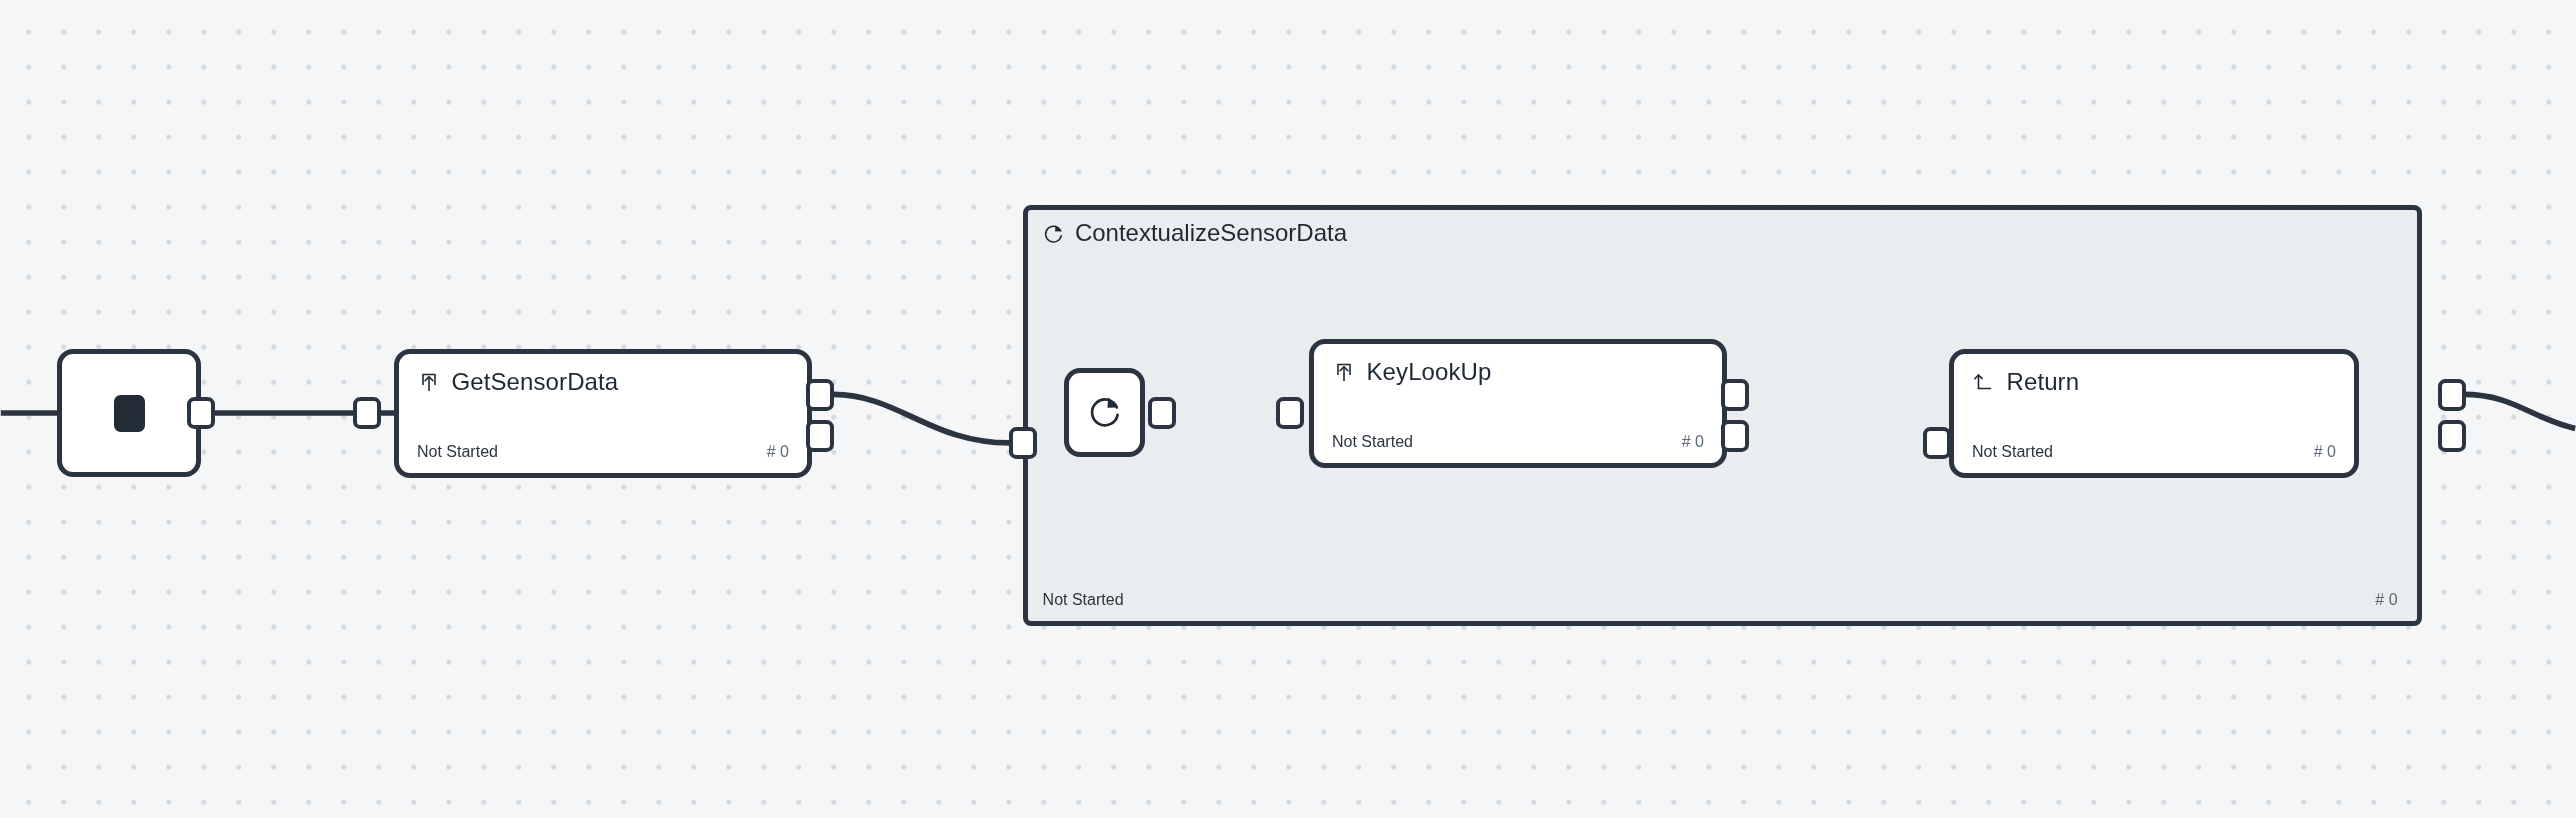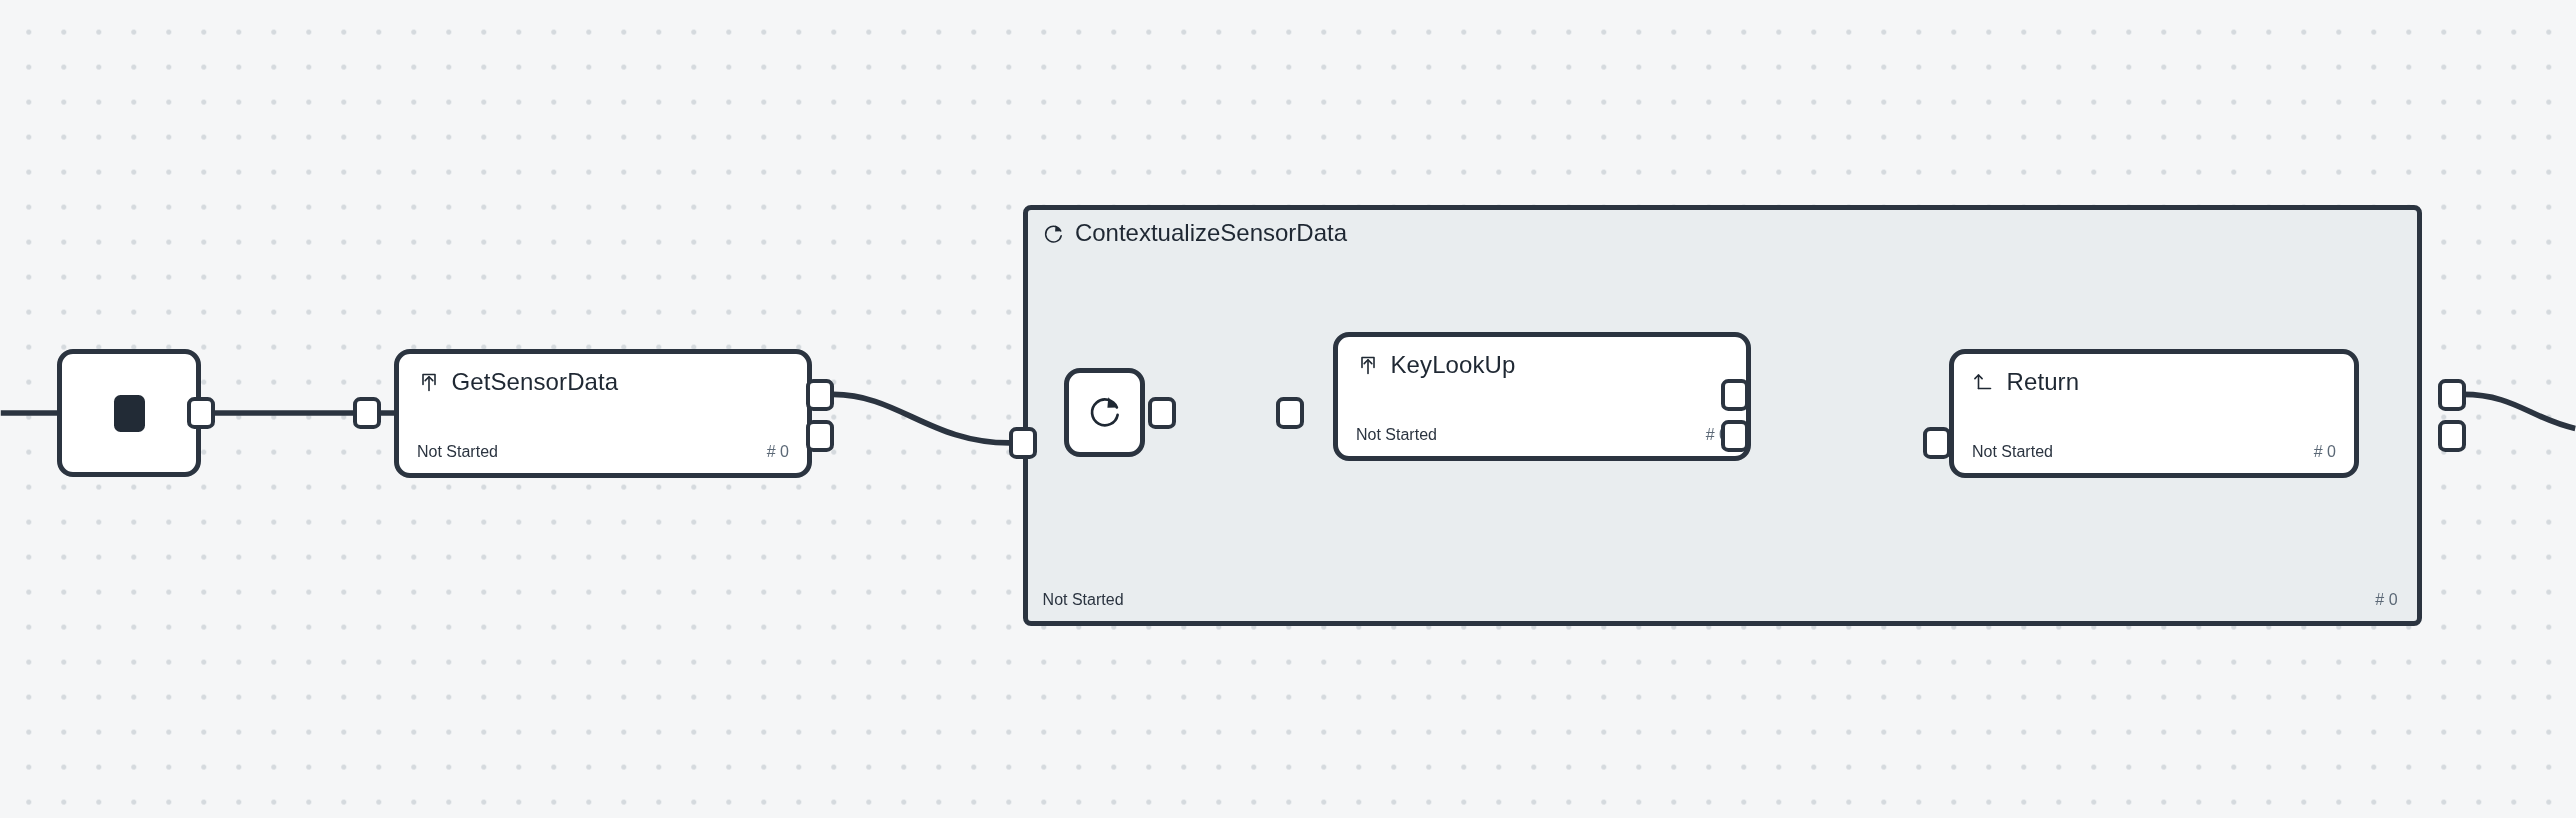--- a/index.html
+++ b/index.html
@@ -242,21 +242,21 @@
     <span style="display:block;">
       <svg viewBox="0 0 24 24" width="36" height="36" fill="none" stroke="#1f2833" stroke-width="1.8" stroke-linecap="round" stroke-linejoin="round">
         <path d="M19.9 9.6 A8.6 8.6 0 1 0 20.4 14.6"></path>
         <polyline points="14.2,2.9 20.4,9.6 13.6,9.9" fill="#1f2833" stroke="none"></polyline>
       </svg>
     </span>
   </div>
   <div class="port" style="left:1148px; top:397px;"></div>
 
   <div class="port" style="left:1276px; top:397px;"></div>
-  <div class="node task-node" style="left:1309px; top:332px; width:418px; height:129px;margin-left:24px;">
+  <div class="node task-node" style="left:1309px; top:339px; width:418px; height:129px;">
     <div class="task-header">
       <span class="task-icon">
         <svg viewBox="0 0 24 24" width="24" height="24" fill="none" stroke="#1f2833" stroke-width="1.6" stroke-linecap="round" stroke-linejoin="round">
           <path d="M6 14.5 V4.5 H18 V14.5"></path>
           <line x1="12" y1="20.5" x2="12" y2="7"></line>
           <polyline points="8.2,10.6 12,6.8 15.8,10.6"></polyline>
         </svg>
       </span>
       <span class="task-title">KeyLookUp</span>
     </div>

